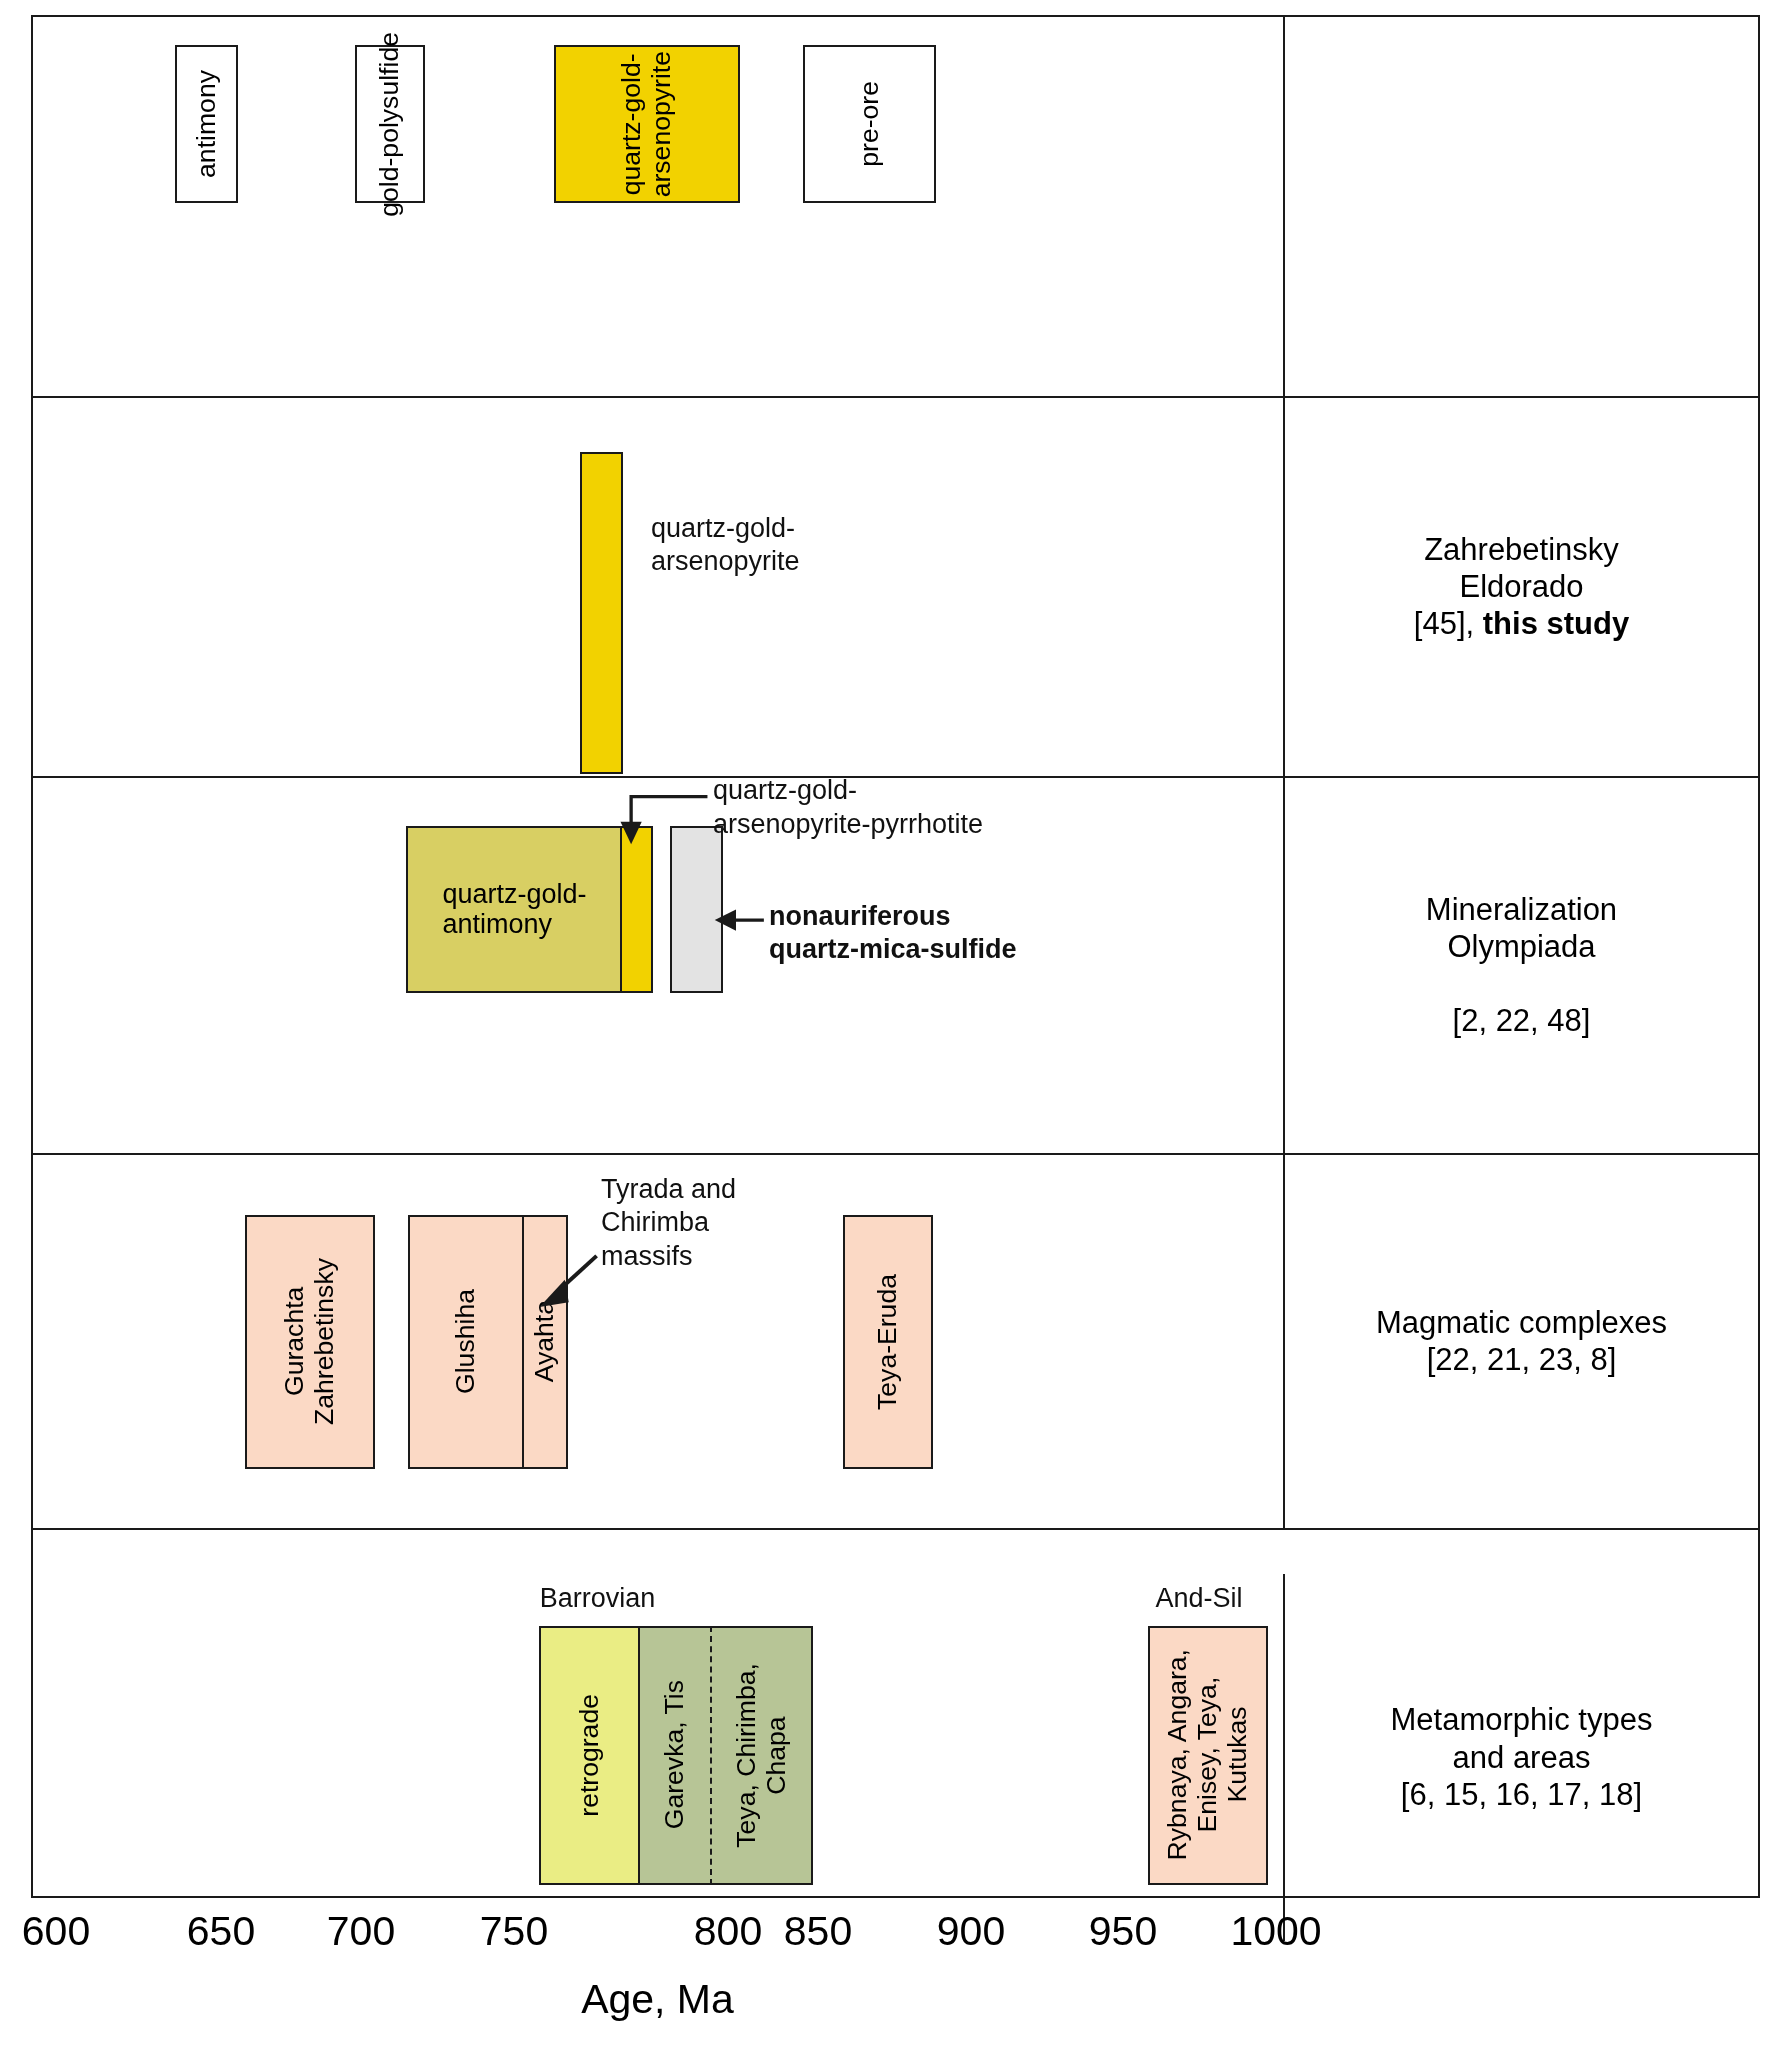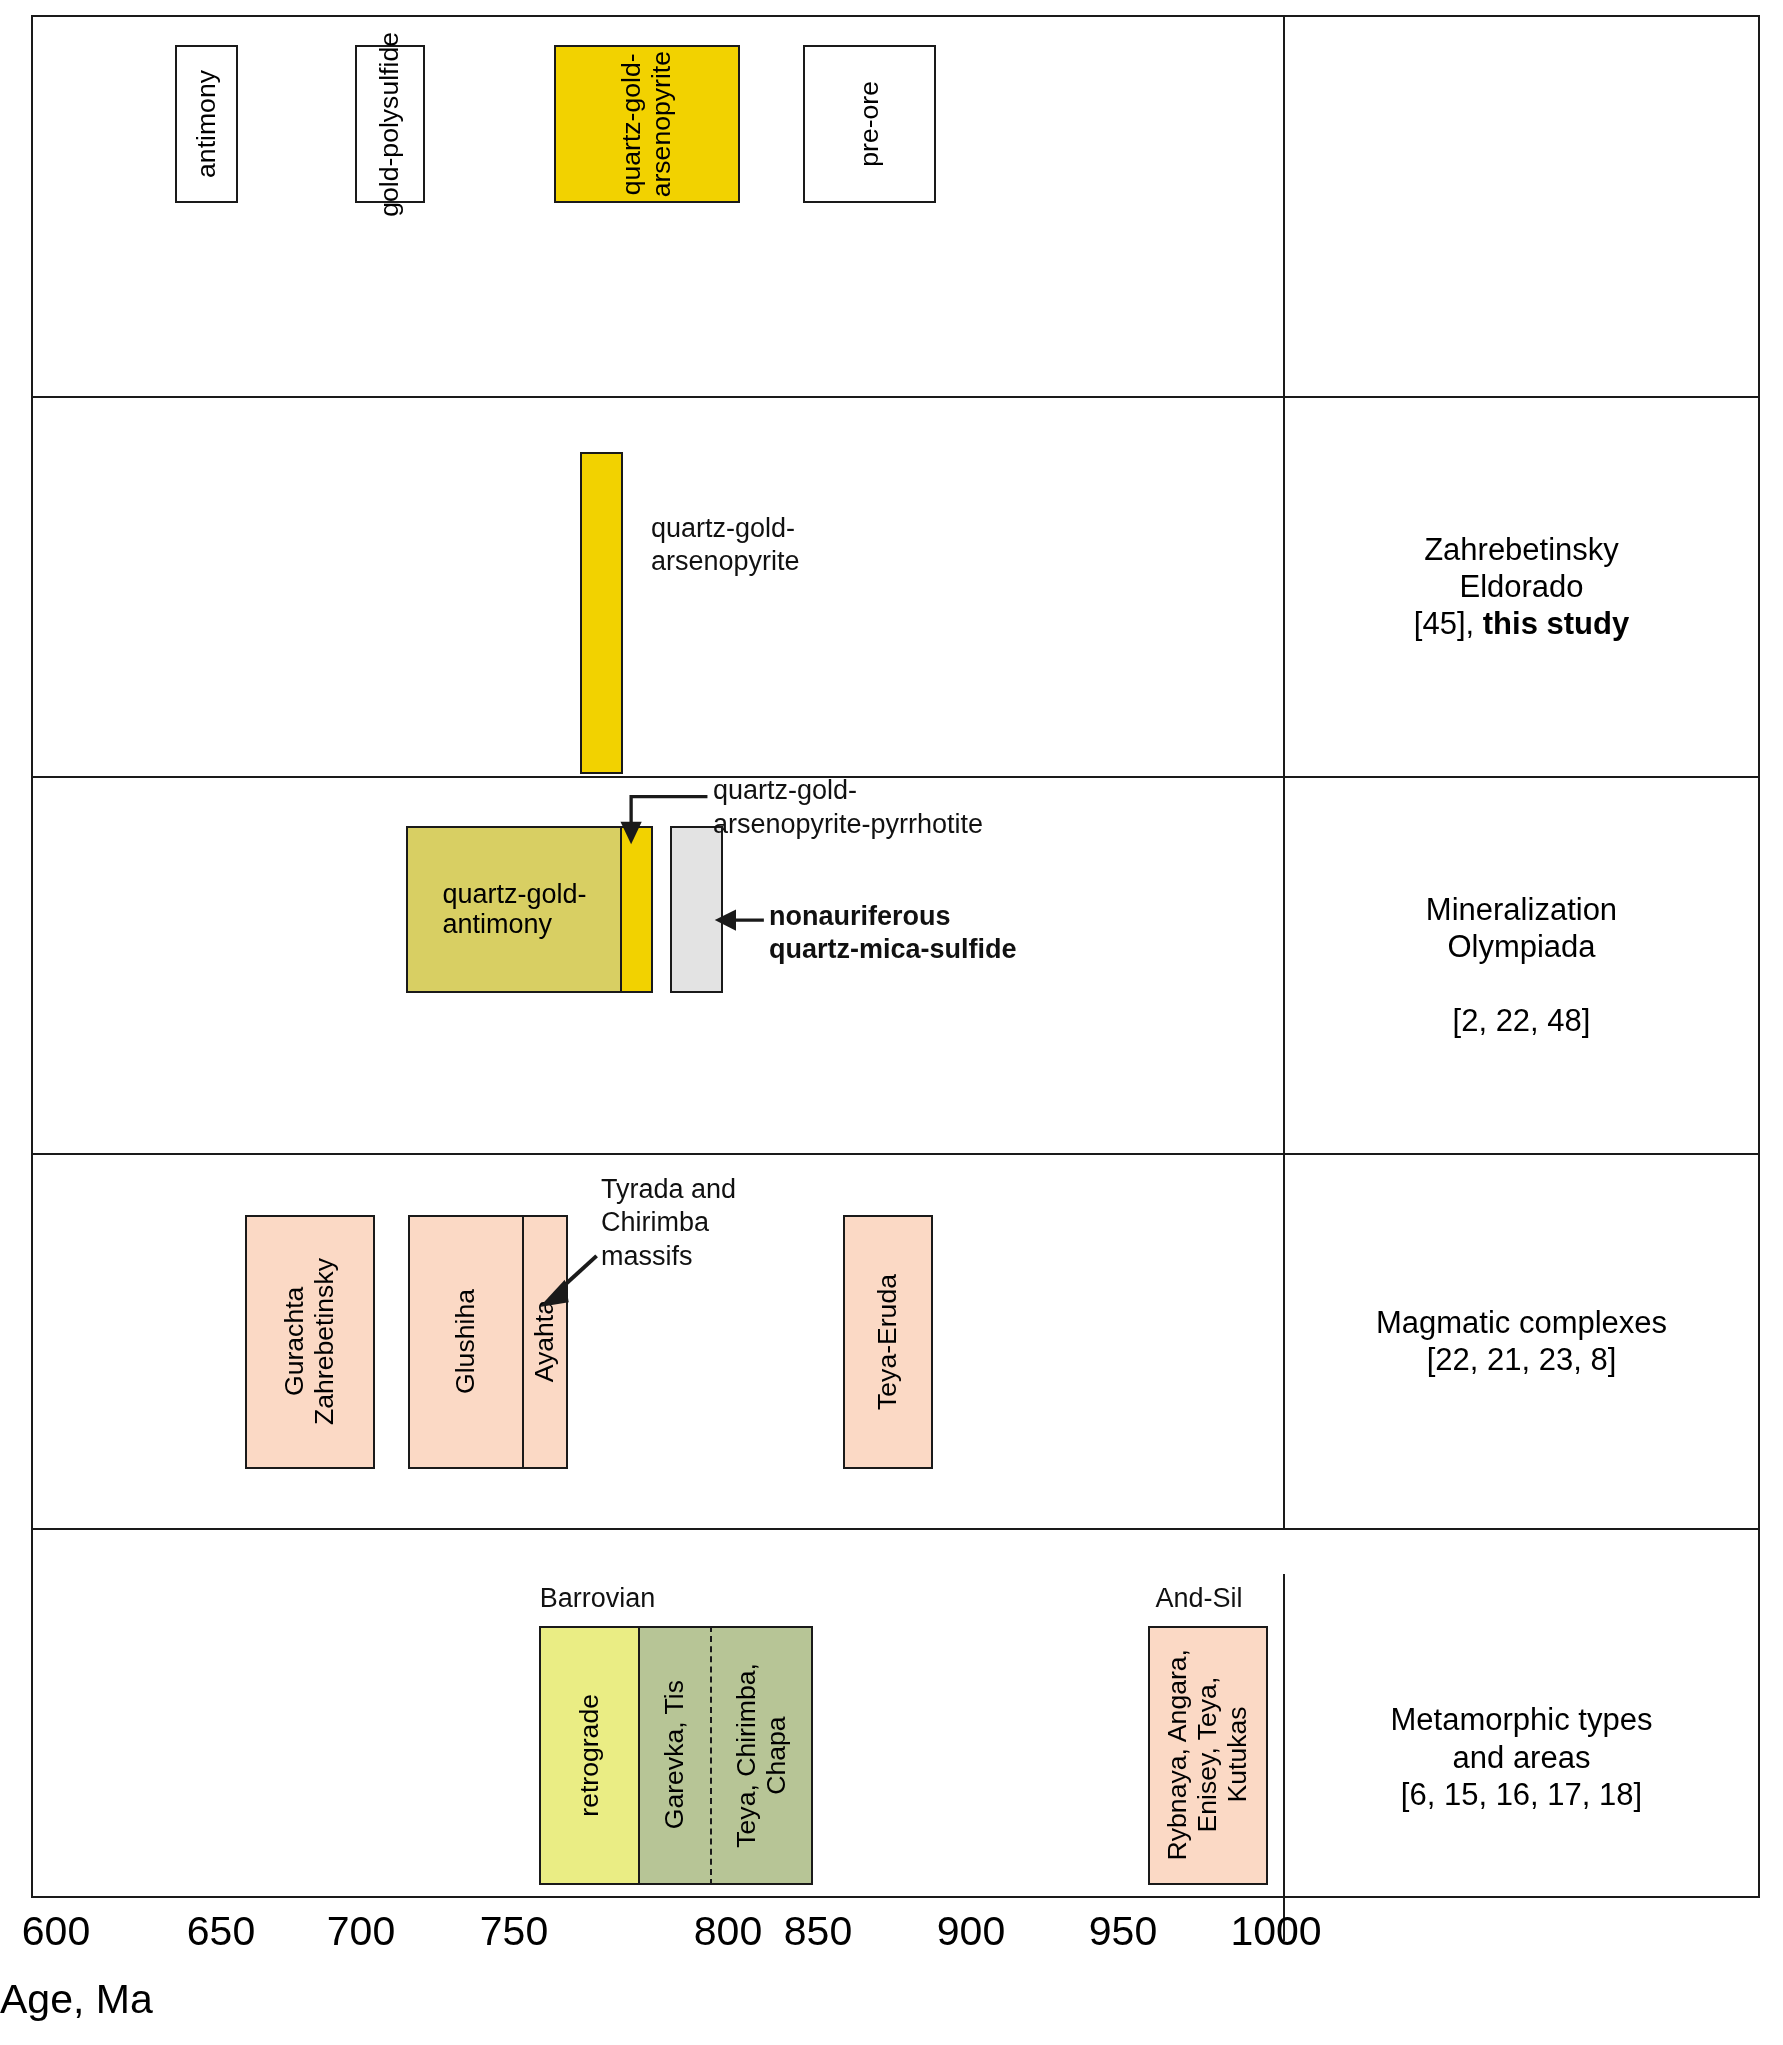--- a/index.html
+++ b/index.html
@@ -93,20 +93,21 @@
     top:0;
     font-size:41px;
     transform:translateX(-50%);
     white-space:nowrap;
   }
   .axistitle {
     position:absolute;
     top:1976px;
     left:0;
     width:1315px;
+    text-align:center;
     font-size:41px;
   }
 
   svg.anno { position:absolute; left:0; top:0; overflow:visible; pointer-events:none; }
 </style>
 </head>
 <body>
 
 <div id="figure">
 

